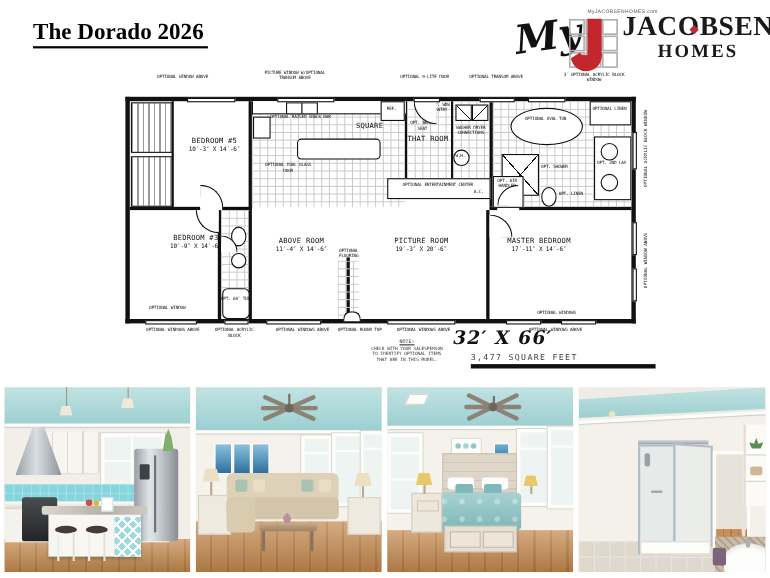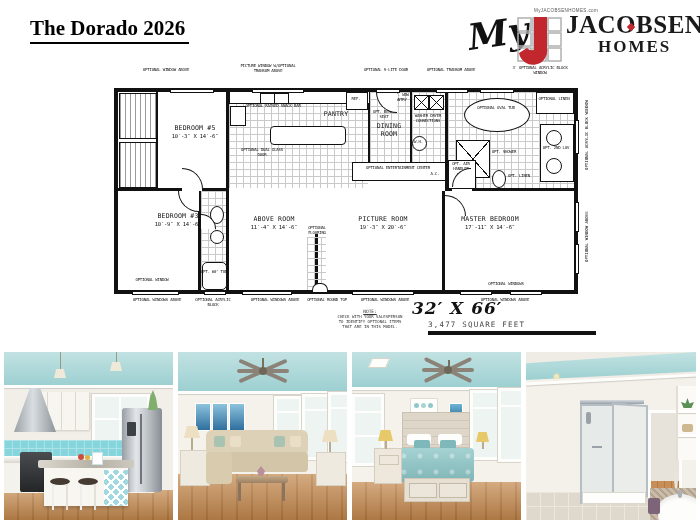--- a/index.html
+++ b/index.html
@@ -138,22 +138,22 @@
   <div class="fix" style="left:162px;top:31px;width:13px;height:9px;"></div>
   <div class="fix" style="left:118px;top:44px;width:14px;height:18px;"></div>
   <div class="fix" style="left:234px;top:30px;width:20px;height:16px;"></div>
   <div class="lbl tiny" style="left:234px;top:35px;width:20px;">REF.</div>
   <div class="fix" style="left:158px;top:64px;width:74px;height:17px;border-radius:4px;"></div>
   <div class="lbl tiny" style="left:130px;top:42px;width:62px;">OPTIONAL RAISED SNACK BAR</div>
   <div class="lbl tiny" style="left:128px;top:86px;width:44px;">OPTIONAL DUAL GLASS DOOR</div>
 
   <div class="lbl big" style="left:48px;top:62px;width:70px;">BEDROOM #5</div>
   <div class="lbl dim" style="left:48px;top:71px;width:70px;">10′-3″ X 14′-6″</div>
-  <div class="lbl big" style="left:196px;top:48px;width:56px;">PANTRY</div>
-  <div class="lbl big" style="left:258px;top:60px;width:38px;">DINING ROOM</div>
+  <div class="lbl big" style="left:196px;top:48px;width:56px;">SQUARE</div>
+  <div class="lbl big" style="left:258px;top:60px;width:38px;">THAT ROOM</div>
   <div class="lbl big" style="left:30px;top:150px;width:72px;">BEDROOM #3</div>
   <div class="lbl dim" style="left:30px;top:159px;width:72px;">10′-9″ X 14′-6″</div>
   <div class="lbl big" style="left:124px;top:153px;width:76px;">ABOVE ROOM</div>
   <div class="lbl dim" style="left:124px;top:162px;width:76px;">11′-4″ X 14′-6″</div>
   <div class="lbl big" style="left:230px;top:153px;width:82px;">PICTURE ROOM</div>
   <div class="lbl dim" style="left:230px;top:162px;width:82px;">19′-3″ X 20′-6″</div>
   <div class="lbl big" style="left:330px;top:153px;width:96px;">MASTER BEDROOM</div>
   <div class="lbl dim" style="left:330px;top:162px;width:96px;">17′-11″ X 14′-6″</div>
 
   <div class="lbl tiny" style="left:278px;top:31px;width:20px;">OPT. WDW PANTRY</div>

